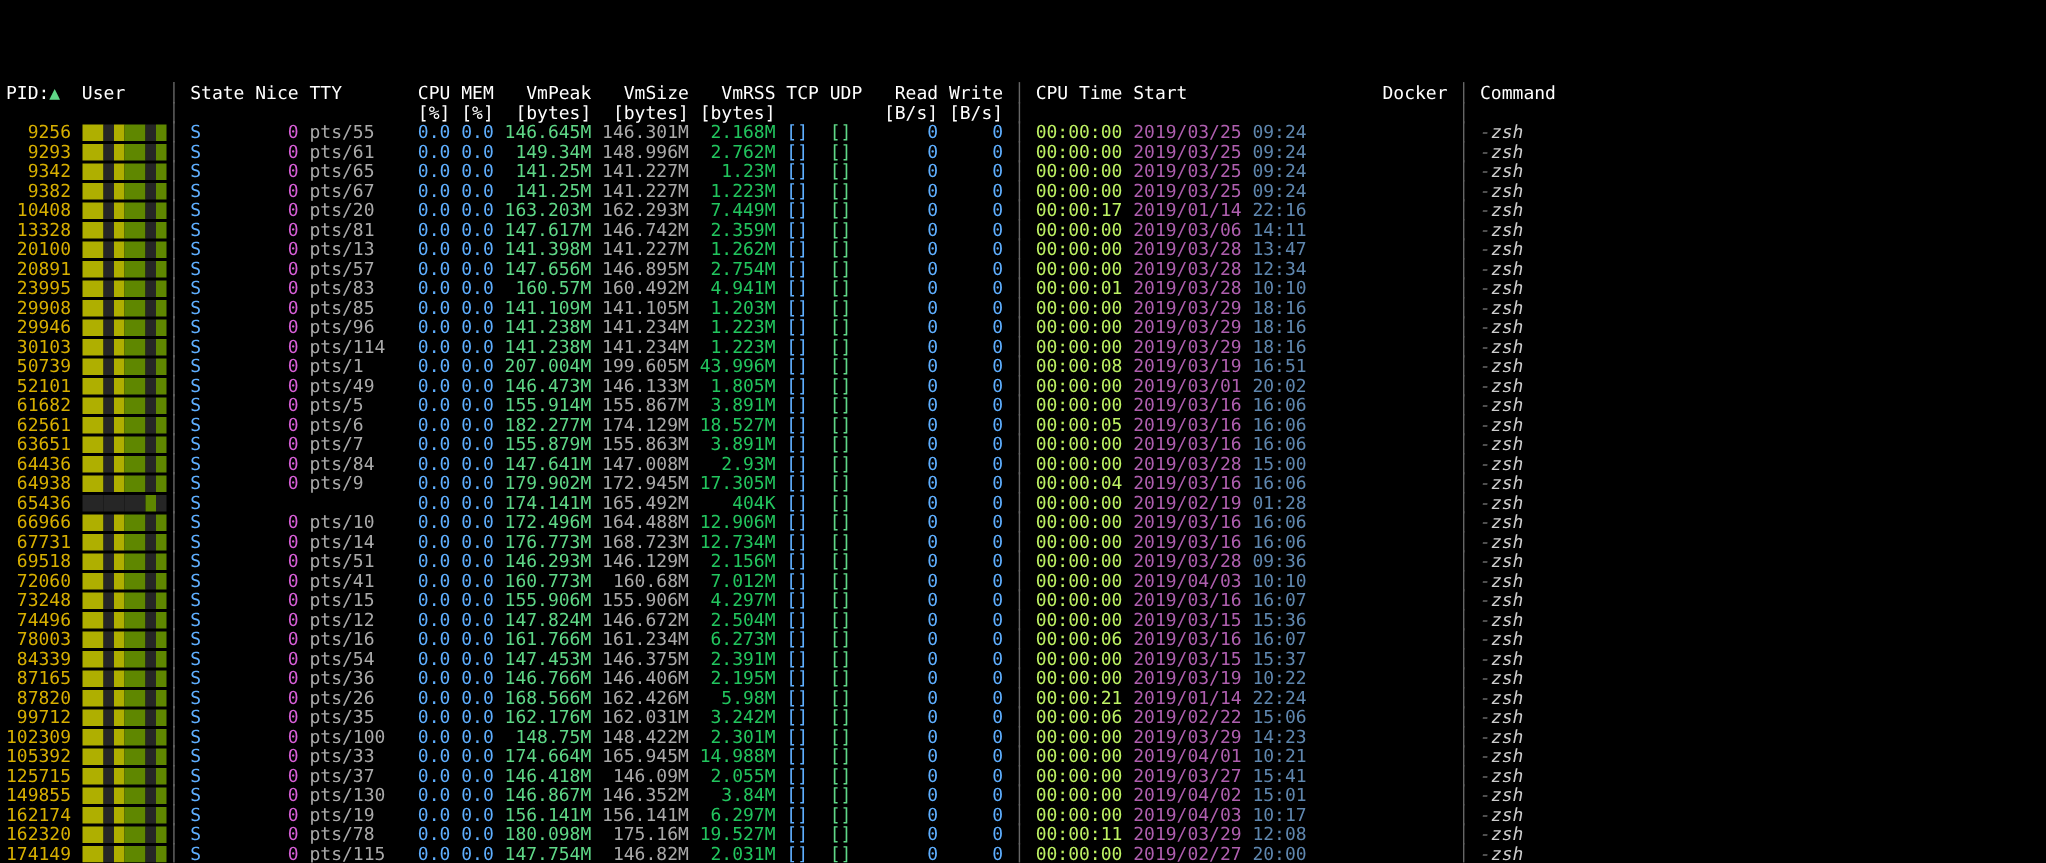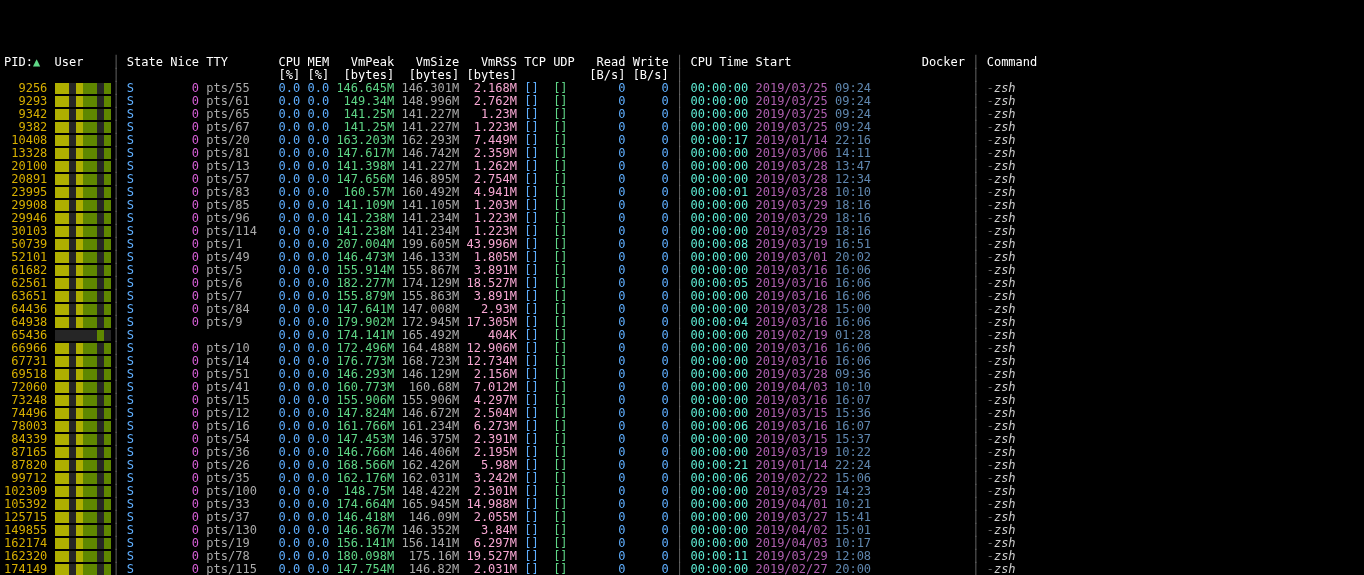--- a/index.html
+++ b/index.html
@@ -20,25 +20,25 @@
   td { padding: 0; vertical-align: top; }
   .hdr { color: #fff; }
   .sort { color: #5fd787; }
   .pid { color: #d7af00; text-align: right; }
   .state { color: #5fafff; }
   .nice { color: #d75fd7; text-align: right; }
   .tty { color: #aaaaaa; }
   .pct { color: #5fafff; text-align: right; }
   .vmpeak { color: #5fd787; text-align: right; }
   .vmsize { color: #aaaaaa; text-align: right; }
-  .vmrss { color: #f9a8d4; text-align: right; }
+  .vmrss { color: #22c55e; text-align: right; }
   .tcp { color: #5fafff; }
   .udp { color: #5fd787; }
   .rw { color: #5fafff; text-align: right; }
-  .cput { color: #5eead4; }
+  .cput { color: #bef264; }
   .start-d { color: #af5faf; }
   .start-t { color: #5f87af; }
   .sep { color: #666; }
   .cmd { color: #ccc; font-style: italic; }
   .userpix span { display: inline-block; width: 7px; height: 11px; margin-top:1px; vertical-align: top; }
 </style>
 </head>
 <body>
 
 

